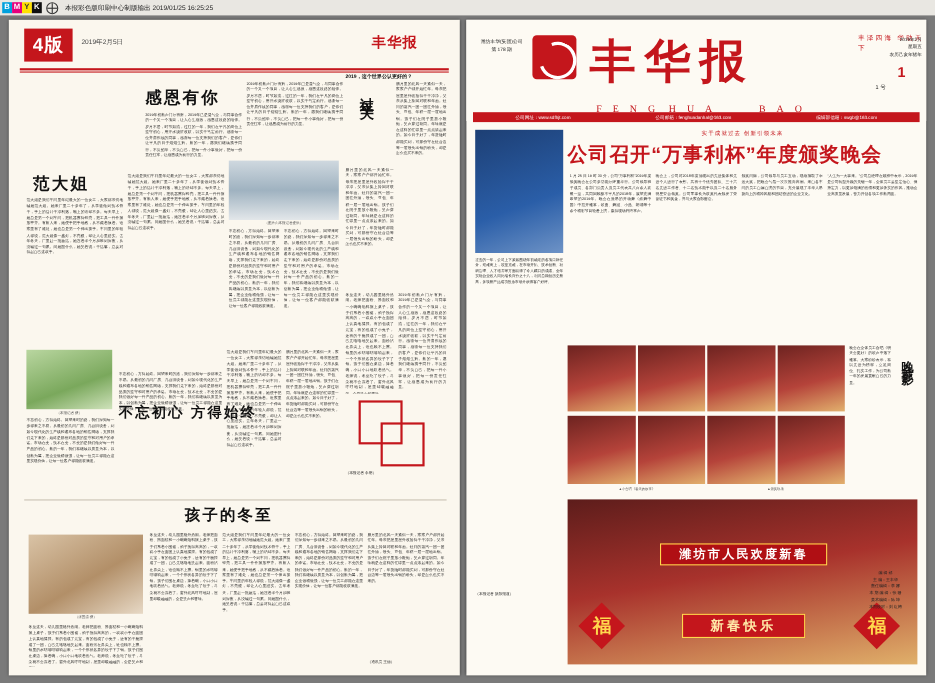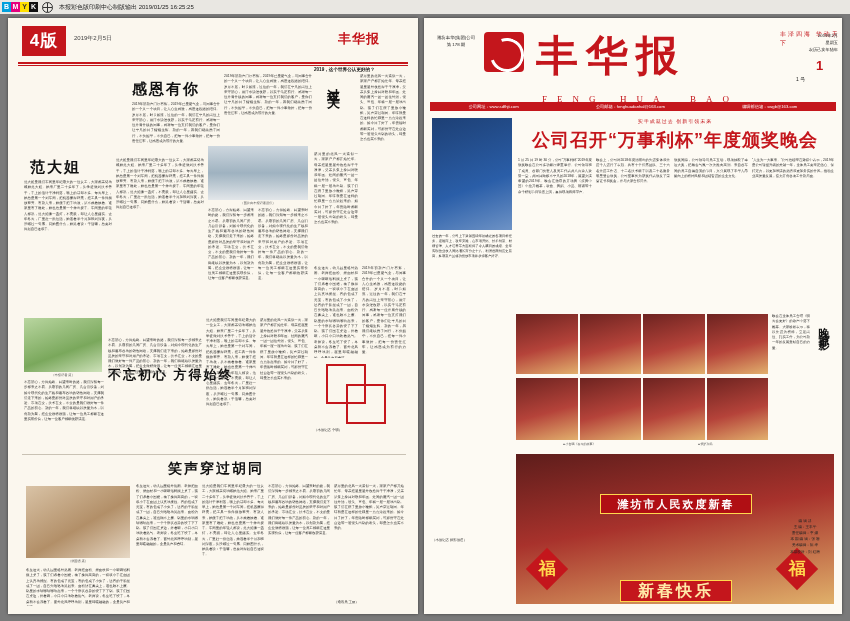--- a/index.html
+++ b/index.html
@@ -59,21 +59,21 @@
   .masthead-logo .g{position:absolute;left:6px;top:6px;width:28px;height:28px;border:3px solid #fff;border-radius:50%;border-left-color:transparent;transform:rotate(25deg);}
   .mast-title{position:absolute;left:112px;top:10px;font-family:"Liberation Serif",serif;font-weight:bold;color:#c4161c;font-size:42px;letter-spacing:8px;}
   .mast-sub{position:absolute;left:118px;top:60px;font-size:9px;color:#c4161c;letter-spacing:10px;font-family:Liberation Serif, serif;margin-top:16px;}
   .mast-left{position:absolute;left:6px;top:16px;width:52px;font-size:4.4px;color:#222;line-height:1.7;text-align:center;}
   .mast-right{position:absolute;left:344px;top:14px;width:70px;font-size:4.2px;color:#222;line-height:1.7;text-align:right;}
   .mast-slog{position:absolute;left:356px;top:12px;font-size:6px;color:#c4161c;letter-spacing:2px;}
   .bigone{position:absolute;left:394px;top:46px;font-size:16px;color:#c4161c;font-weight:bold;}
   .contactbar{position:absolute;left:6px;top:84px;width:406px;height:9px;background:#c4161c;color:#fff;font-size:4.2px;display:flex;align-items:center;justify-content:space-around;}
 
   .kicker{position:absolute;font-size:5px;color:#c4161c;letter-spacing:1px;text-align:center;width:100%;}
-  .headline{position:absolute;font-weight:bold;color:#c4161c;text-align:center;width:100%;letter-spacing:1px;}
+  .headline{position:absolute;font-weight:bold;color:#c4161c;text-align:left;width:100%;letter-spacing:1px;}
 
   .photogrid{position:absolute;display:grid;gap:2px;}
   .gcell{background:linear-gradient(165deg,#6d2320,#b5433a 55%,#e2b06d);position:relative;}
 
   .vband{position:absolute;writing-mode:vertical-rl;font-weight:bold;color:#111;font-size:11px;letter-spacing:4px;}
 
   .footbox{position:absolute;font-size:3.6px;color:#222;line-height:1.7;text-align:center;}
 
   .fu{position:absolute;width:30px;height:30px;background:#c4161c;color:#ffd84d;font-weight:bold;font-size:17px;text-align:center;line-height:30px;transform:rotate(45deg);}
   .fu span{display:inline-block;transform:rotate(-45deg);}
@@ -135,21 +135,21 @@
     <div class="col" style="left:252px;top:300px;width:48px;height:128px;overflow:hidden;">腊月里的北风一天紧似一天，家家户户都开始忙年。母亲把屋里屋外收拾得干干净净，父亲从集上拎回对联和年画。灶间的蒸汽一团一团往外涌，馒头、豆包、年糕一屉一屉地出锅。孩子们在院子里放小鞭炮，笑声穿过胡同。年味就是在这样的忙碌里一点点浓起来的。如今日子好了，年货随时都能买到，可那份守在灶台边等一屉馒头出锅的盼头，却是怎么也买不来的。</div>
 
     <div class="ornament" style="left:318px;top:346px;width:36px;height:36px;"></div>
     <div class="ornament" style="left:338px;top:366px;width:36px;height:36px;"></div>
     <div class="col" style="left:306px;top:248px;width:44px;height:92px;overflow:hidden;">冬至这天，幼儿园里格外热闹。老师把面粉、擀面杖和一小碗碗馅料摆上桌子，孩子们系着小围裙，袖子挽得高高的，一双双小手在面团上认真地揉捏。有的包成了元宝，有的包成了小兔子，还有的干脆捏成了一团，自己先咯咯地笑起来。面粉沾在鼻尖上，谁也顾不上擦。锅里的水咕嘟咕嘟响起来，一个个形状各异的饺子下了锅。孩子们围在桌边，捧着碗，小口小口地吹着热气。老师说，冬至吃了饺子，耳朵就不会冻着了。窗外北风呼呼地刮，屋里却暖融融的，全是笑声和香味。</div>
     <div class="col" style="left:354px;top:248px;width:44px;height:92px;overflow:hidden;">2019年初新声门厅有辉，2019年已是凝气全，与同事合作的一个又一个项目，让人心生感激，感恩这段路的陪伴。岁月不居，时节如流，过往的一年，我们在平凡的岗位上坚守初心，用汗水浇灌收获，以实干笃定前行。感谢每一位并肩作战的同事，感谢每一位支持我们的客户，是你们让平凡的日子熠熠生辉。新的一年，愿我们继续携手同行，不负韶华，不负自己，把每一件小事做好，把每一份责任扛牢，让感恩成为前行的力量。</div>
     <div class="col" style="left:306px;top:410px;width:92px;height:22px;overflow:hidden;">（本报记者  李明）</div>
 
     <div class="divline" style="left:14px;top:436px;width:384px;height:1px;"></div>
 
-    <div class="bigtitle" style="left:160px;top:442px;font-size:14px;">笑声穿过胡同</div>
+    <div class="bigtitle" style="left:160px;top:442px;font-size:14px;">孩子的冬至</div>
     <div class="photo ph-kids" style="left:18px;top:468px;width:104px;height:72px;"></div>
     <div class="cap" style="left:18px;top:541px;width:104px;">（张国强  摄）</div>
     <div class="col" style="left:18px;top:550px;width:104px;height:38px;overflow:hidden;">冬至这天，幼儿园里格外热闹。老师把面粉、擀面杖和一小碗碗馅料摆上桌子，孩子们系着小围裙，袖子挽得高高的，一双双小手在面团上认真地揉捏。有的包成了元宝，有的包成了小兔子，还有的干脆捏成了一团，自己先咯咯地笑起来。面粉沾在鼻尖上，谁也顾不上擦。锅里的水咕嘟咕嘟响起来，一个个形状各异的饺子下了锅。孩子们围在桌边，捧着碗，小口小口地吹着热气。老师说，冬至吃了饺子，耳朵就不会冻着了。窗外北风呼呼地刮，屋里却暖融融的，全是笑声和香味。</div>
     <div class="col" style="left:128px;top:466px;width:62px;height:122px;overflow:hidden;">冬至这天，幼儿园里格外热闹。老师把面粉、擀面杖和一小碗碗馅料摆上桌子，孩子们系着小围裙，袖子挽得高高的，一双双小手在面团上认真地揉捏。有的包成了元宝，有的包成了小兔子，还有的干脆捏成了一团，自己先咯咯地笑起来。面粉沾在鼻尖上，谁也顾不上擦。锅里的水咕嘟咕嘟响起来，一个个形状各异的饺子下了锅。孩子们围在桌边，捧着碗，小口小口地吹着热气。老师说，冬至吃了饺子，耳朵就不会冻着了。窗外北风呼呼地刮，屋里却暖融融的，全是笑声和香味。</div>
     <div class="col" style="left:194px;top:466px;width:62px;height:122px;overflow:hidden;">范大姐是我们车间里年纪最大的一位女工，大家都亲切地喊她范大姐。她来厂里二十多年了，从学徒做到技术骨干，手上的活计干净利落，嘴上的话却不多。每天早上，她总是第一个到车间，把机器擦得锃亮，把工具一件件摆放整齐。有新人来，她便手把手地教，从不藏着掖着。谁家里有了难处，她也总是第一个伸出援手。车间里的年轻人都说，范大姐像一盏灯，不亮眼，却让人心里踏实。去年冬天，厂里赶一批急活，她连着半个月加班到深夜，从没喊过一句累。问她图什么，她笑着说：干活嘛，总要对得起自己这双手。</div>
     <div class="col" style="left:260px;top:466px;width:62px;height:122px;overflow:hidden;">不忘初心，方得始终。回望来时的路，我们深知每一步都来之不易。从最初的几间厂房、几台旧设备，到如今现代化的生产线和遍布各地的销售网络，支撑我们走下来的，始终是那份对品质的坚守和对用户的承诺。市场在变，技术在变，不变的是我们做好每一件产品的初心。新的一年，我们将继续以质量为本，以创新为翼，把企业做精做强，让每一位员工都能在这里实现价值，让每一位客户都能收获满意。</div>
     <div class="col" style="left:326px;top:466px;width:70px;height:112px;overflow:hidden;">腊月里的北风一天紧似一天，家家户户都开始忙年。母亲把屋里屋外收拾得干干净净，父亲从集上拎回对联和年画。灶间的蒸汽一团一团往外涌，馒头、豆包、年糕一屉一屉地出锅。孩子们在院子里放小鞭炮，笑声穿过胡同。年味就是在这样的忙碌里一点点浓起来的。如今日子好了，年货随时都能买到，可那份守在灶台边等一屉馒头出锅的盼头，却是怎么也买不来的。</div>
     <div class="col" style="left:326px;top:582px;width:70px;">（通讯员  王丽）</div>
 
     <div class="col ctitle" style="left:306px;top:48px;width:92px;font-size:4.6px;">2019，这个世界公认更好的？</div>
@@ -160,21 +160,21 @@
     <div class="mast">
       <div class="mast-left">
         <div>潍坊丰华(集团)公司</div>
         <div>第 178 期</div>
       </div>
       <div class="masthead-logo">
           <div class="g"></div>
         </div>
       <div class="mast-title">丰华报</div>
       <div class="mast-sub">FENG</div>
-      <div class="mast-sub" style="left:196px;">HUA</div>
+      <div class="mast-sub" style="left:184px;">HUA</div>
       <div class="mast-sub" style="left:266px;text-align:right;">BAO</div>
       <div class="mast-slog">丰泽四海  华动天下</div>
       <div class="mast-right">
         <div>2019年2月</div>
         <div>星期五</div>
         <div>农历己亥年猪年</div>
       </div>
       <div class="bigone" style="top:40px;left:392px;font-size:13px;">1</div>
       <div style="position:absolute;left:372px;top:58px;font-size:5px;color:#222;">1 号</div>
     </div>
@@ -211,21 +211,21 @@
     <div class="cap" style="left:92px;top:424px;width:126px;font-size:3px;">▲小合唱《春天的故事》</div>
     <div class="cap" style="left:218px;top:424px;width:126px;font-size:3px;">▲颁奖现场</div>
 
     <div class="vband" style="left:392px;top:300px;height:110px;">晚会掠影</div>
     <div class="col" style="left:348px;top:296px;width:38px;height:130px;overflow:hidden;">晚会在全体员工合唱《明天会更好》的歌声中落下帷幕。大家纷纷表示，将以先进为榜样，立足岗位、扎实工作，为公司新一年的发展贡献自己的力量。</div>
 
     <div class="photo ph-stage" style="left:92px;top:436px;width:318px;height:150px;">
       <div class="redseal" style="left:84px;top:40px;width:150px;height:18px;font-size:11px;line-height:18px;letter-spacing:2px;background:#b00f14;border:1px solid #ffd84d;">潍坊市人民欢度新春</div>
       <div class="fu" style="left:16px;top:100px;"><span>福</span></div>
       <div class="fu" style="left:266px;top:100px;"><span>福</span></div>
-      <div class="redseal" style="left:104px;top:104px;width:110px;height:20px;font-size:16px;line-height:20px;letter-spacing:3px;background:#c4161c;border:1px solid #ffd84d;color:#ffe9a8;margin-top:22px;">新春快乐</div>
+      <div class="redseal" style="left:104px;top:104px;width:110px;height:20px;font-size:12px;line-height:20px;letter-spacing:3px;background:#c4161c;border:1px solid #ffd84d;color:#ffe9a8;">新春快乐</div>
     </div>
 
     <div class="footbox" style="left:352px;top:500px;width:58px;">
       <div>编  辑  部</div>
       <div>主  编：王丰华</div>
       <div>责任编辑：李  娜</div>
       <div>本  期  编  辑：张  珊</div>
       <div>美术编辑：陈  坤</div>
       <div>本期校对：刘  红梅</div>
     </div>

